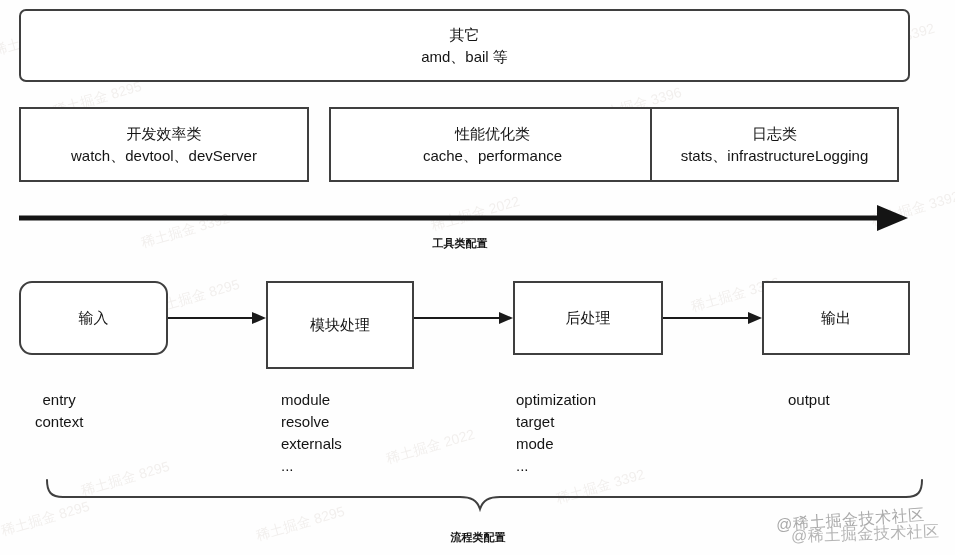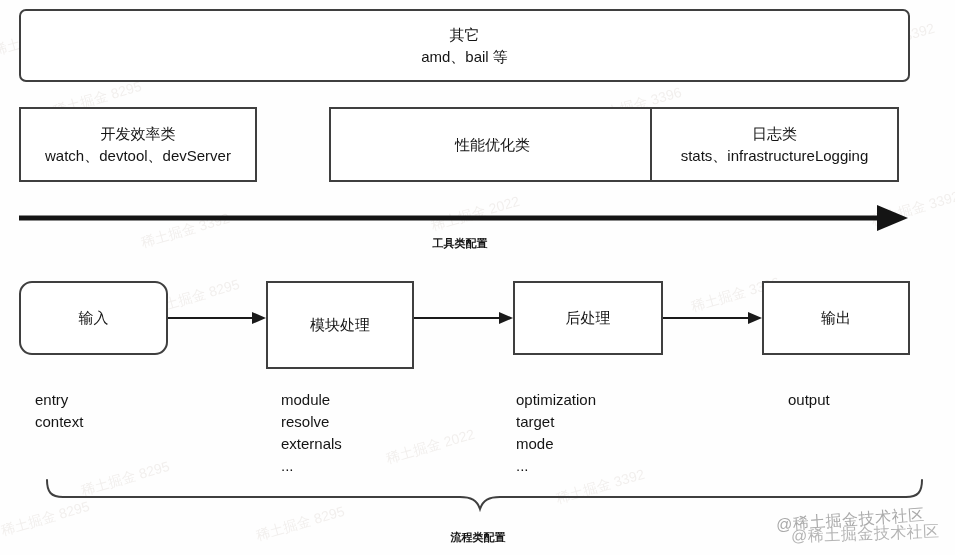--- a/index.html
+++ b/index.html
@@ -27,21 +27,21 @@
     justify-content: center;
     text-align: center;
     font-size: 15px;
     line-height: 22px;
     z-index: 2;
   }
   .dbox .t1 { white-space: nowrap; }
   .dbox .t2 { white-space: nowrap; }
 
   #top-box     { left: 19px;  top: 9px;   width: 891px; height: 73px; border-radius: 7px; }
-  #cat-box-0   { left: 19px;  top: 107px; width: 238px; height: 75px; }
+  #cat-box-0   { left: 19px;  top: 107px; width: 290px; height: 75px; }
   #cat-box-1   { left: 329px; top: 107px; width: 327px; height: 75px; }
   #cat-box-2   { left: 638px; top: 107px; width: 249px; height: 75px; margin-left: 12px; }
 
   #flow-box-0  { left: 19px;  top: 281px; width: 149px; height: 74px; border-radius: 13px; }
   #flow-box-1  { left: 266px; top: 281px; width: 148px; height: 88px; }
   #flow-box-2  { left: 513px; top: 281px; width: 150px; height: 74px; }
   #flow-box-3  { left: 762px; top: 281px; width: 148px; height: 74px; }
 
   
   #overlay {
@@ -63,21 +63,21 @@
   #flow-axis-label { left: 478px; top: 530px; }
 
   .detail {
     position: absolute;
     top: 389px;
     font-size: 15px;
     line-height: 22px;
     white-space: pre-line;
     z-index: 2;
   }
-  #detail-0 { left: 35px;  }
+  #detail-0 { left: 35px; text-align: center;  }
   #detail-1 { left: 281px; }
   #detail-2 { left: 516px; }
   #detail-3 { left: 788px; }
 
   
   .site-wm {
     position: absolute;
     font-size: 16px;
     color: #9c9c9c;
     white-space: nowrap;
@@ -147,20 +147,21 @@
     <div class="t1">其它</div>
     <div class="t2">amd、bail 等</div>
   </div>
 
   <div class="dbox" id="cat-box-0">
     <div class="t1">开发效率类</div>
     <div class="t2">watch、devtool、devServer</div>
   </div>
   <div class="dbox" id="cat-box-1">
     <div class="t1">性能优化类</div>
+    <div class="t2">cache、performance</div>
   </div>
   <div class="dbox" id="cat-box-2">
     <div class="t1">日志类</div>
     <div class="t2">stats、infrastructureLogging</div>
   </div>
 
   <div class="axis-label" id="tool-axis-label">工具类配置</div>
 
   <div class="dbox" id="flow-box-0">
     <div class="t1">输入</div>

